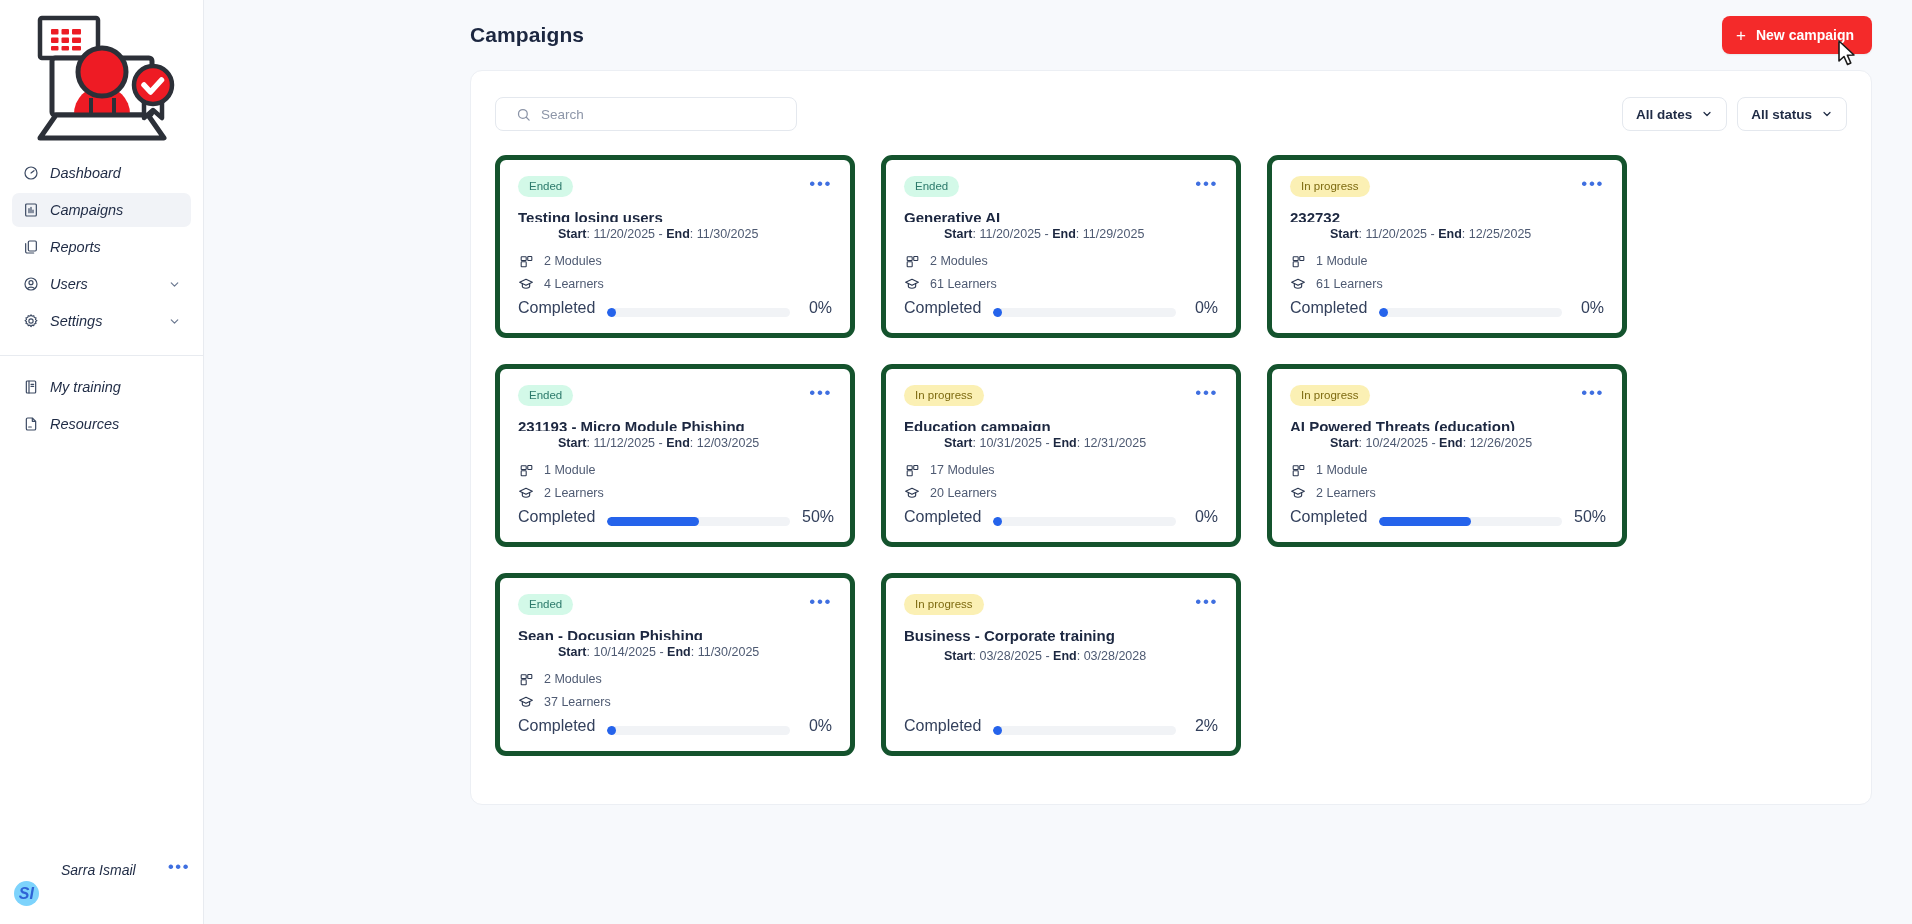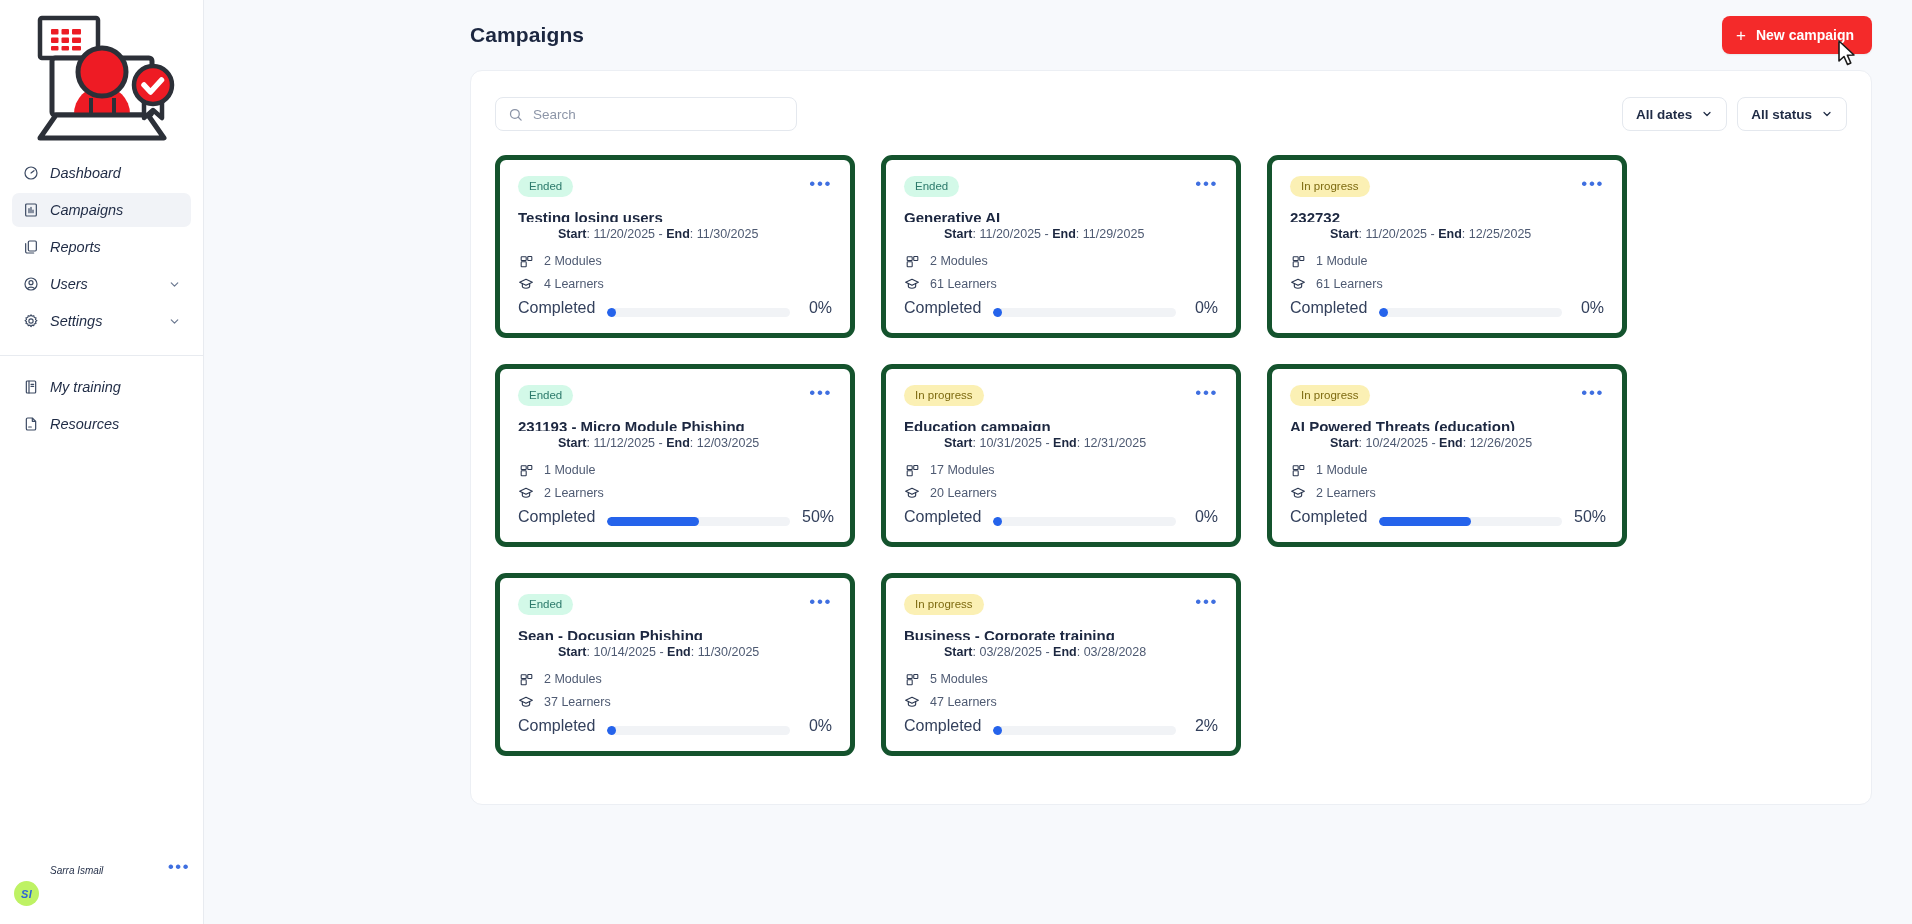--- a/index.html
+++ b/index.html
@@ -57,30 +57,30 @@
   .profile {
     position: absolute;
     left: 0; bottom: 0;
     width: 204px;
     padding: 12px 14px 18px 14px;
     display: flex; align-items: center;
     cursor: pointer;
   }
   .avatar {
     width: 25px; height: 25px; border-radius: 50%;
-    background: #bef264; color: #2f63d6;
-    font-size: 11px; font-weight: bold;
+    background: #7dd3fc; color: #2f63d6;
+    font-size: 16px; font-weight: bold;
     display: flex; align-items: center; justify-content: center;
     flex: 0 0 25px;
     letter-spacing: .2px;
     margin-top: 47px;
   }
   .profile-name {
-    margin-left: 11px;
-    font-size: 10px; color: #1f2b45;
+    margin-left: 22px;
+    font-size: 14px; color: #1f2b45;
     white-space: nowrap;
   }
   .profile-dots {
     margin-left: auto;
     color: #3f6fe0; font-size: 17px;
     letter-spacing: 1.5px; line-height: 8px;
     padding-bottom: 6px;
   }
 
   
@@ -122,21 +122,21 @@
     height: 735px;
   }
   .panel-tools {
     display: flex; align-items: center;
     margin-bottom: 24px;
   }
   .search-box {
     width: 302px; height: 34px;
     border: 1px solid #e4e8ee; border-radius: 8px;
     display: flex; align-items: center;
-    padding: 0 12px;
+    padding: 0 20px;
     background: #fff;
   }
   .search-box svg { flex: 0 0 15px; color: #8a93a6; }
   .search-input {
     border: none; outline: none;
     margin-left: 10px;
     font-size: 13.5px; color: #1f2b45;
     font-family: "Liberation Sans", sans-serif;
     width: 100%; background: transparent;
   }
@@ -662,41 +662,20 @@
               <span class="pct">0%</span>
             </div>
           </div>
           <div class="card">
             <div class="card-top">
               <span class="badge progress">In progress</span>
               <span class="card-dots">•••</span>
             </div>
             <div class="card-title">Business - Corporate training</div>
             <div class="card-dates"><b>Start</b>: 03/28/2025 - <b>End</b>: 03/28/2028</div>
-            <div class="card-meta">
-              <div class="meta-row">
-                <span class="meta-ico">
-                  <svg width="15" height="15" viewBox="0 0 24 24" fill="none" stroke="currentColor" stroke-width="1.7">
-                    <rect x="3.5" y="12.5" width="8" height="8" rx="1"></rect>
-                    <rect x="3.5" y="4.5" width="8" height="6" rx="1"></rect>
-                    <rect x="14" y="4" width="6.5" height="6.5" rx="1"></rect>
-                  </svg>
-                </span>
-                <span>5 Modules</span>
-              </div>
-              <div class="meta-row">
-                <span class="meta-ico">
-                  <svg width="16" height="16" viewBox="0 0 24 24" fill="none" stroke="currentColor" stroke-width="1.7">
-                    <path d="M2.5 9.5 L12 5 L21.5 9.5 L12 14 Z" stroke-linejoin="round"></path>
-                    <path d="M6.5 11.5 v4 c0 1.6 2.5 2.8 5.5 2.8 s5.5 -1.2 5.5 -2.8 v-4" stroke-linecap="round"></path>
-                  </svg>
-                </span>
-                <span>47 Learners</span>
-              </div>
-            </div>
             <div class="progress-row">
               <span class="progress-label">Completed</span>
               <span class="track">
                 <span class="fill" style="width:2%"></span>
               </span>
               <span class="pct">2%</span>
             </div>
           </div>
         </div>
     </section>

